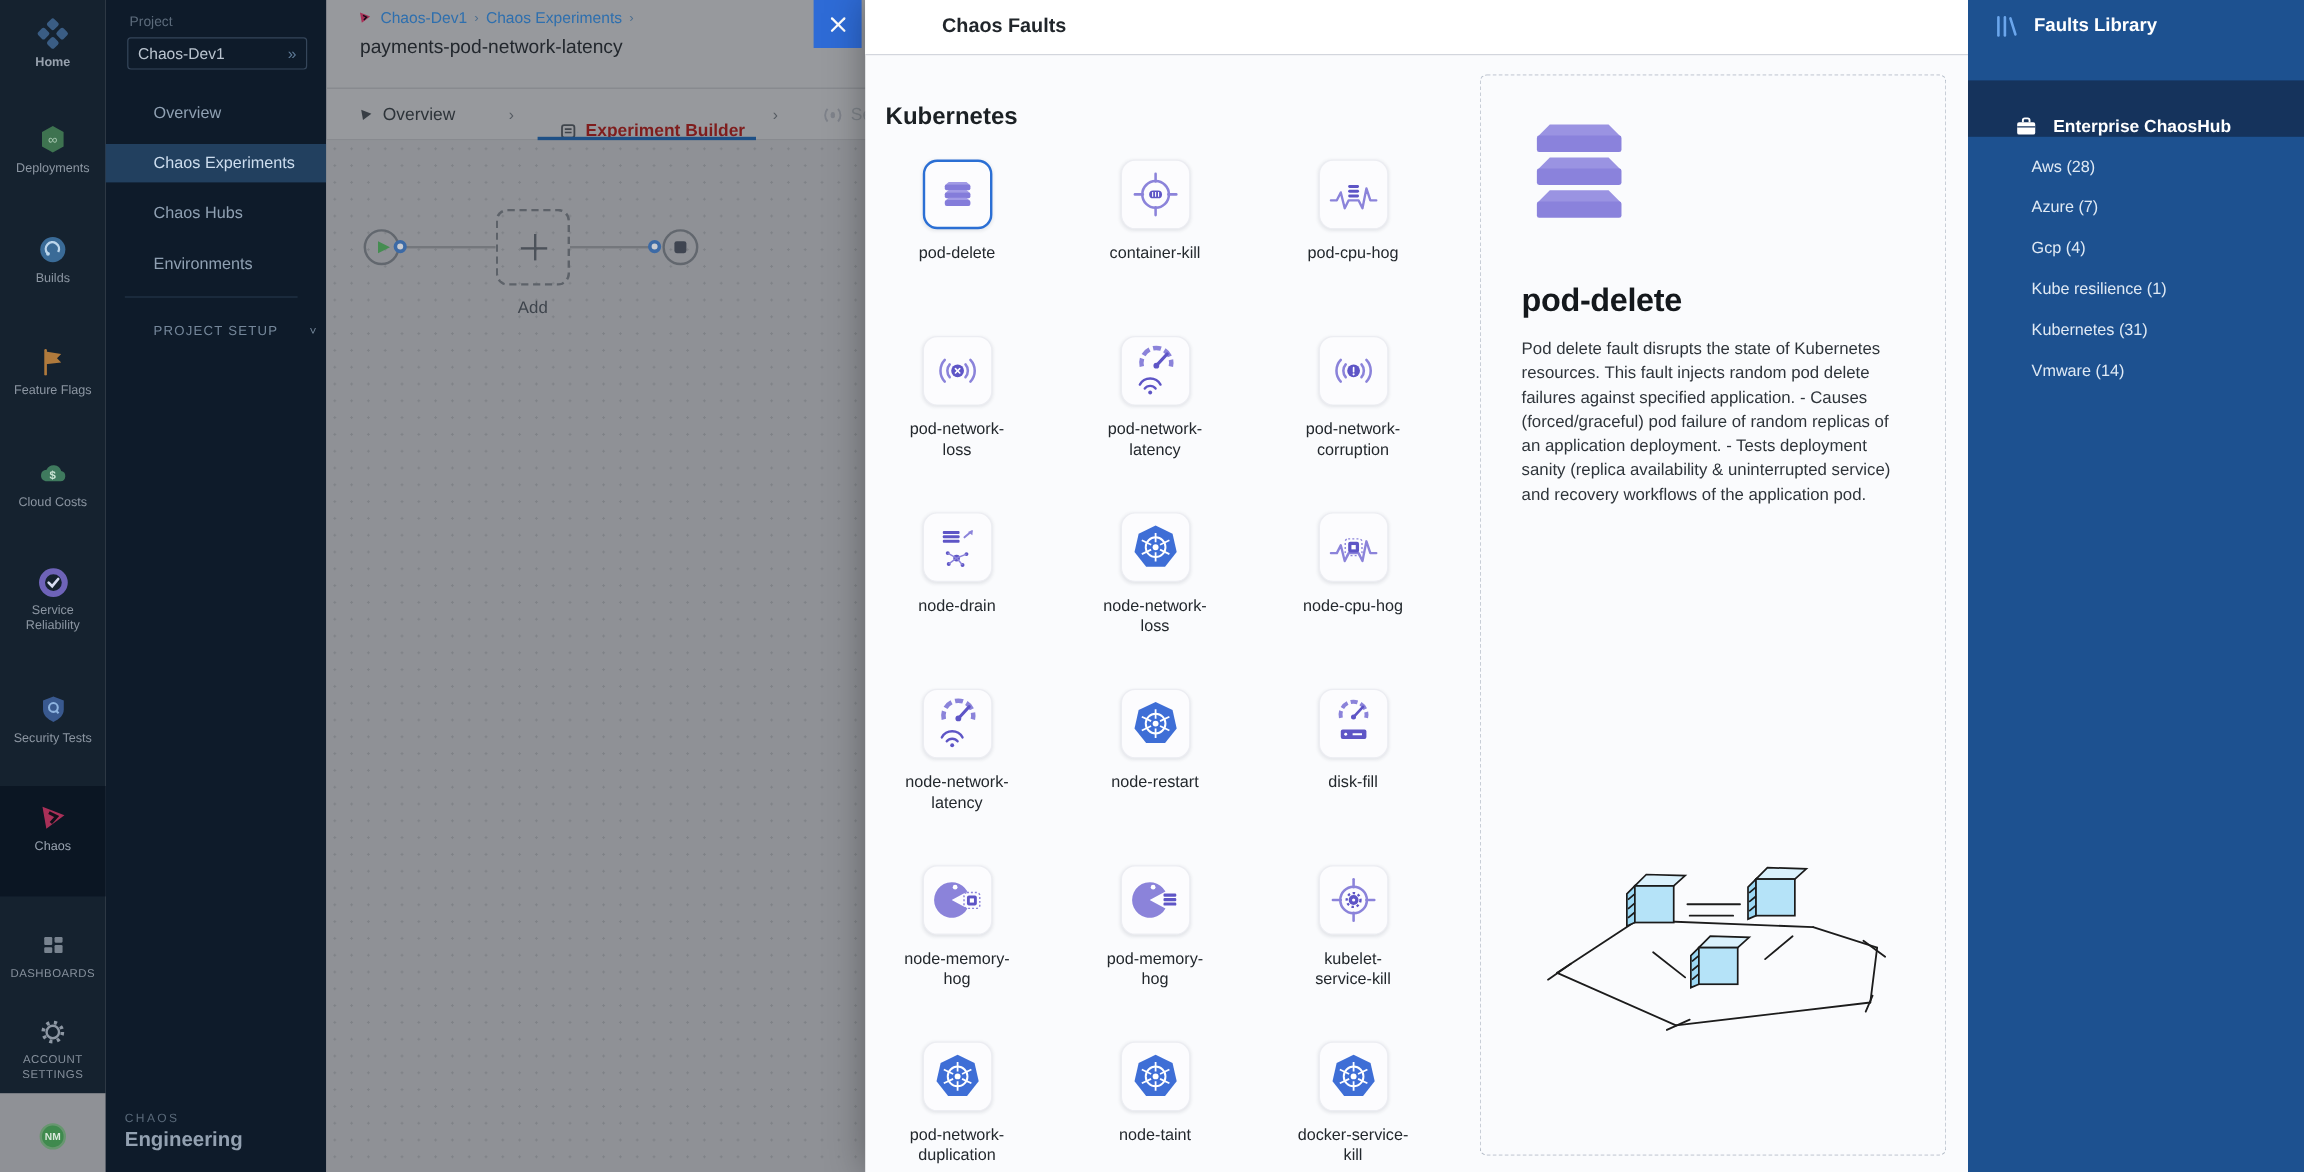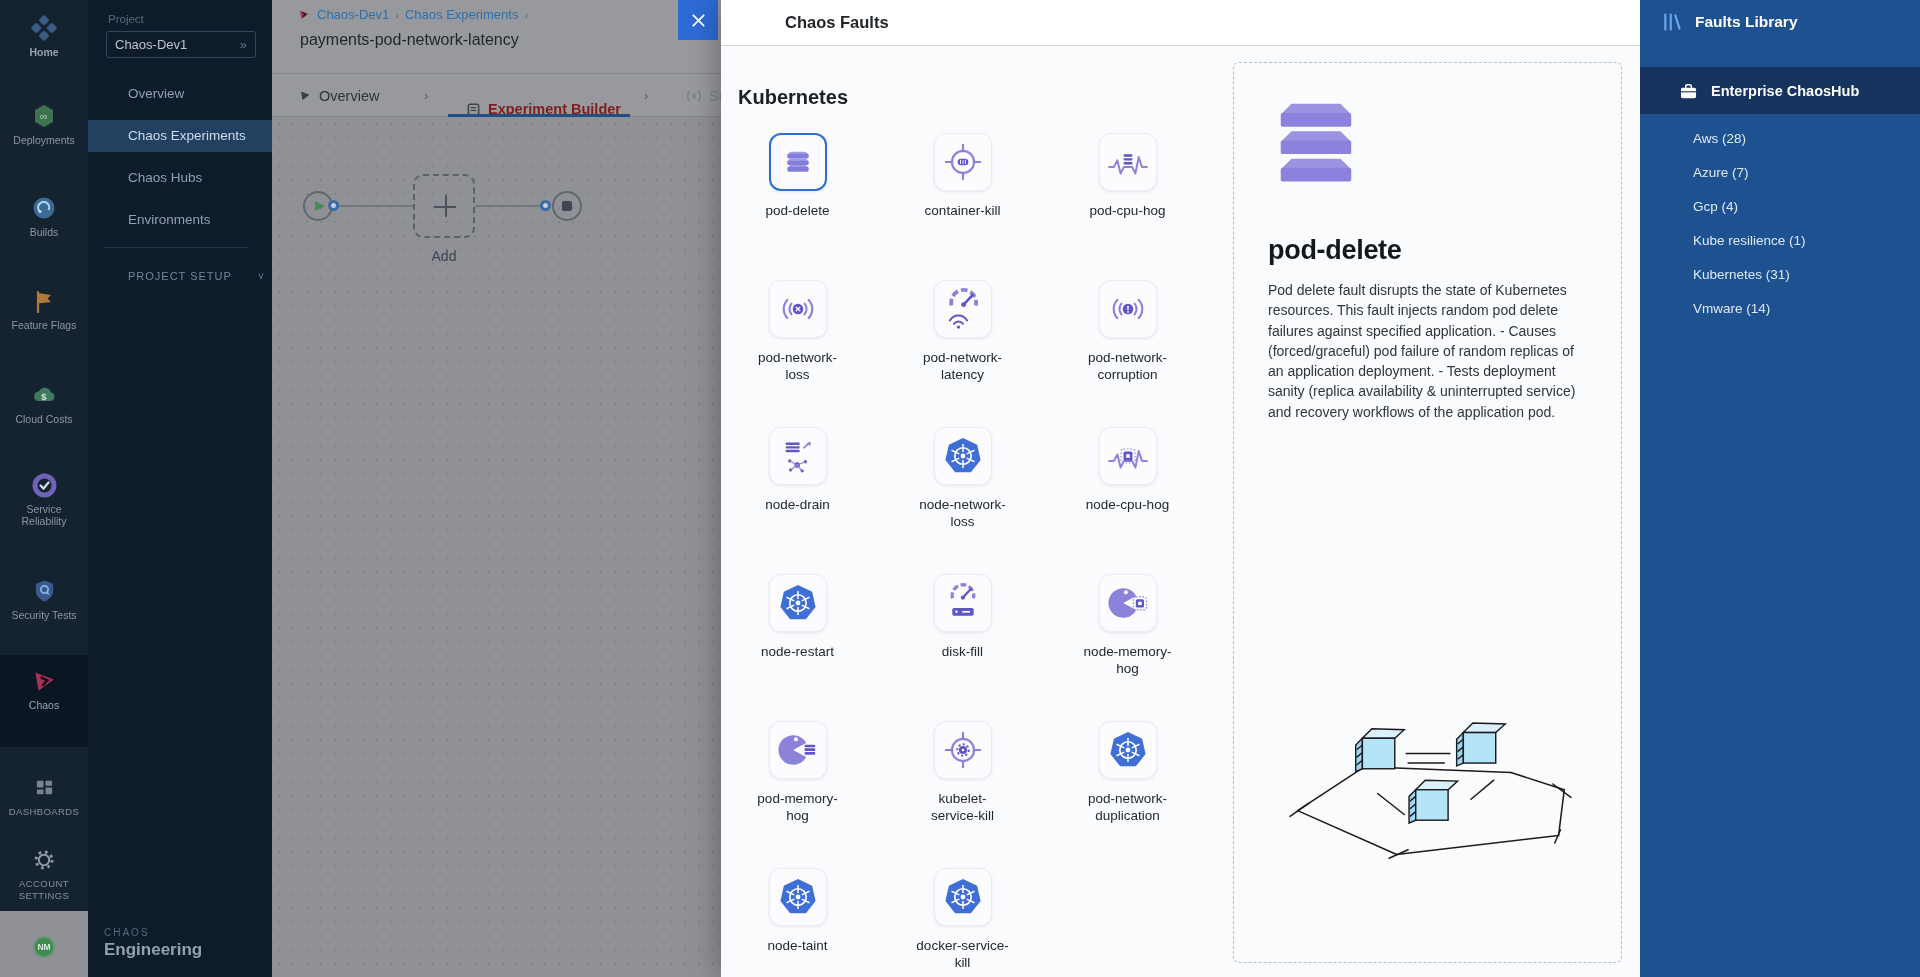--- a/index.html
+++ b/index.html
@@ -88,21 +88,21 @@
             display:flex; flex-direction:column; }
   .detail-title { margin-top:52px; font-size:27px; font-weight:bold; color:#14181c; letter-spacing:-.3px; }
   .detail-desc { margin-top:14px; font-size:14px; line-height:1.45; color:#2f353b; }
   .illus { margin-top:auto; align-self:center; margin-bottom:30px; }
 
   
   .fl { position:absolute; left:1640px; top:0; width:280px; height:977px; background:#1d5190; }
   .fl-head { position:absolute; left:22px; top:11px; display:flex; align-items:center; gap:13px;
              color:#ffffff; font-size:15.5px; font-weight:bold; }
   .fl-hub { position:absolute; left:0; top:67px; width:280px; height:47px; background:#15335c;
-            display:flex; align-items:center; gap:13px; padding-left:39px; color:#ffffff;
+            display:flex; align-items:flex-end; gap:13px; padding-left:39px; color:#ffffff;
             font-size:14.5px; font-weight:bold; cursor:pointer; }
   .fl-cats { position:absolute; left:0; top:122px; width:280px; }
   .fl-cat { height:34px; line-height:34px; padding-left:53px; font-size:13.5px; color:#dfe9f4; cursor:pointer; }
 
   svg { display:block; }
 </style>
 </head>
 <body>
 
 <svg width="0" height="0" style="position:absolute">
@@ -490,20 +490,33 @@
           <svg width="46" height="46" viewBox="0 0 56 56">
               <use href="#sym-ecg"></use>
             <rect x="19.5" y="19.5" width="17" height="17" rx="3" fill="none" stroke="#8b83da" stroke-width="1.4" stroke-dasharray="2 2.2"></rect>
             <rect x="22.5" y="22.5" width="11" height="11" rx="2" fill="#5e55c6"></rect>
             <rect x="25.8" y="25.8" width="4.4" height="4.4" fill="#fff"></rect>
             </svg>
           </div>
         <div class="flbl">node-cpu-hog</div>
       </div>
 
+      <div class="fault">
+        <div class="tile">
+          <svg width="46" height="46" viewBox="0 0 56 56">
+              <use href="#sym-gauge" transform="translate(3,-3) scale(0.92)"></use>
+            <g stroke="#5e55c6" stroke-width="2.4" fill="none" stroke-linecap="round">
+              <path d="M12,42 a12,12 0 0 1 21,0"></path>
+                <path d="M17,46 a7,7 0 0 1 11,0"></path>
+              </g>
+            <circle cx="22.5" cy="50" r="2" fill="#5e55c6"></circle>
+            </svg>
+          </div>
+        <div class="flbl">node-network-latency</div>
+      </div>
 
       <div class="fault">
         <div class="tile">
           <svg width="46" height="46" viewBox="0 0 56 56">
               <use href="#sym-k8s"></use>
             </svg>
           </div>
         <div class="flbl">node-restart</div>
       </div>
 

